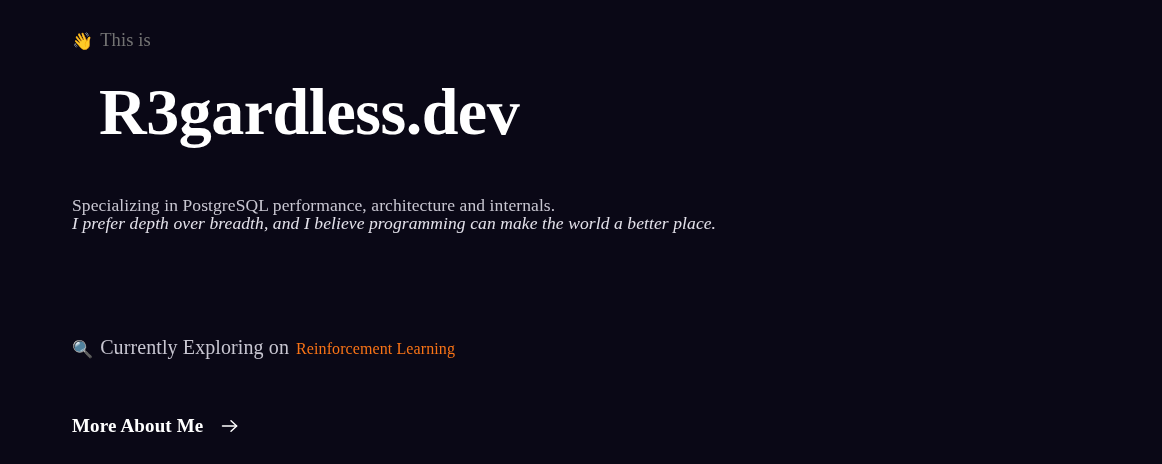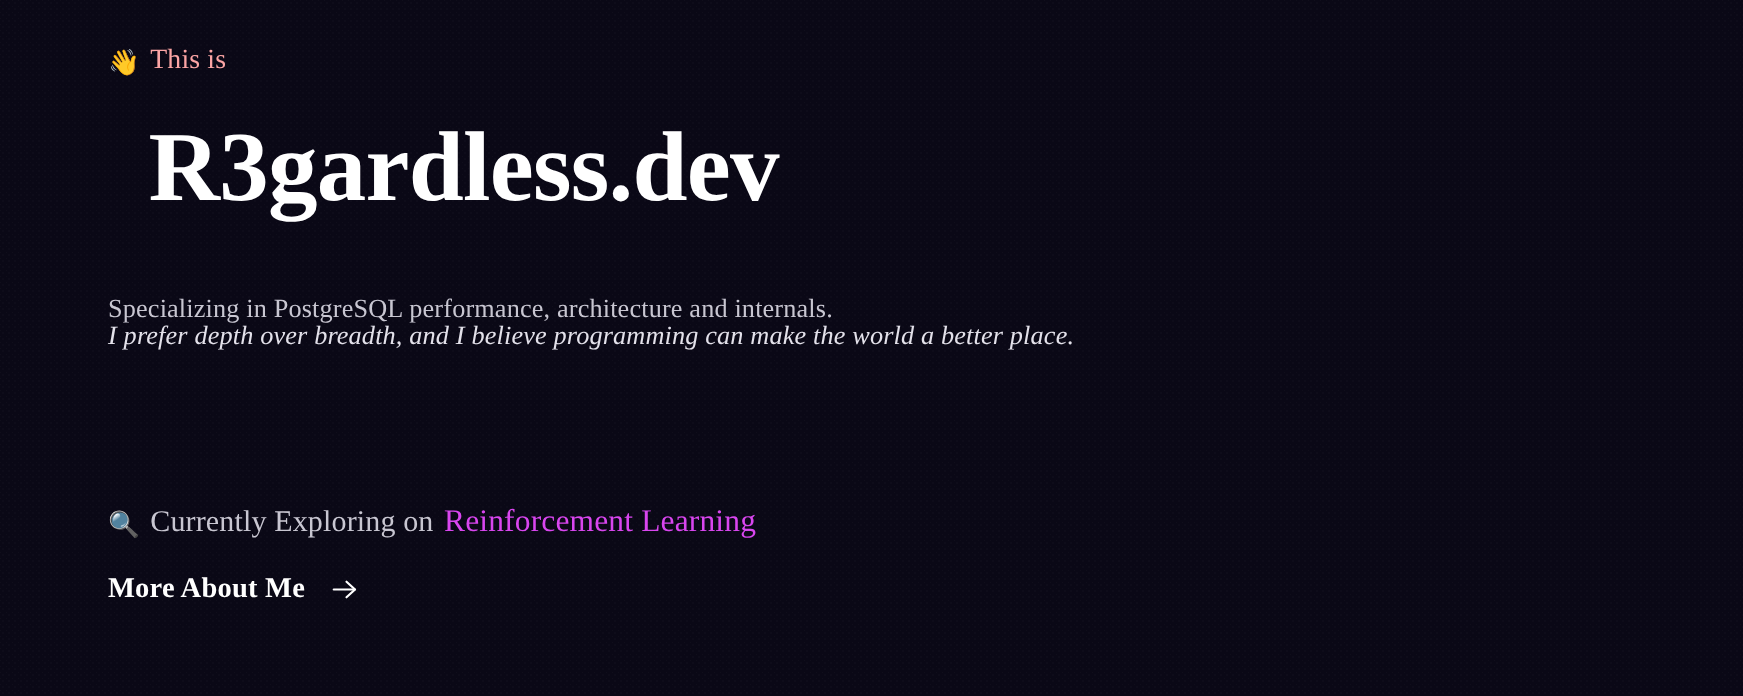--- a/index.html
+++ b/index.html
@@ -40,21 +40,21 @@
     line-height: 1;
   }
   .greeting-emoji {
     font-size: 17px;
     line-height: 1;
     display: inline-block;
     transform: translateY(1px);
   }
   .greeting-text {
     font-size: 18.5px;
-    color: #fca5a5;
+    color: #737373;
     letter-spacing: 0.1px;
   }
 
   
   .site-title {
     position: absolute;
     left: 70px;
     top: 76px;
     font-size: 66px;
     font-weight: 700;
@@ -113,30 +113,30 @@
     line-height: 1;
     display: inline-block;
     transform: translateY(1px);
   }
   .exploring-label {
     font-size: 20px;
     color: #c8c6d1;
     letter-spacing: 0.1px;
   }
   .exploring-topic {
-    font-size: 21px;
-    color: #d946ef;
+    font-size: 16px;
+    color: #f97316;
     letter-spacing: 0.1px;
   }
 
   
   .more-link {
     position: absolute;
     left: 72px;
-    top: 382px;
+    top: 415px;
     display: inline-flex;
     align-items: center;
     gap: 17px;
     text-decoration: none;
     color: #ffffff;
     cursor: pointer;
   }
   .more-link-label {
     font-size: 19px;
     font-weight: 700;

